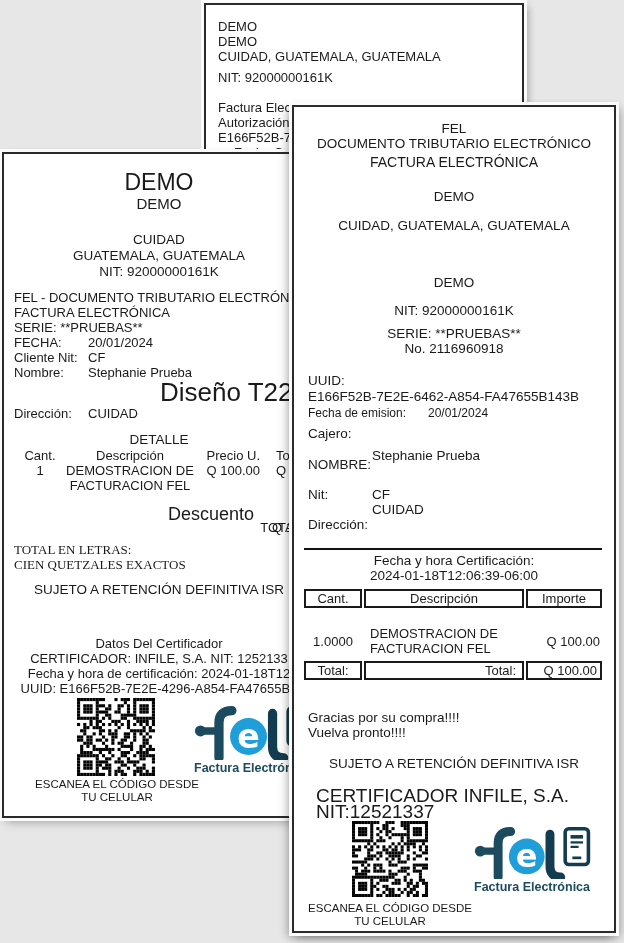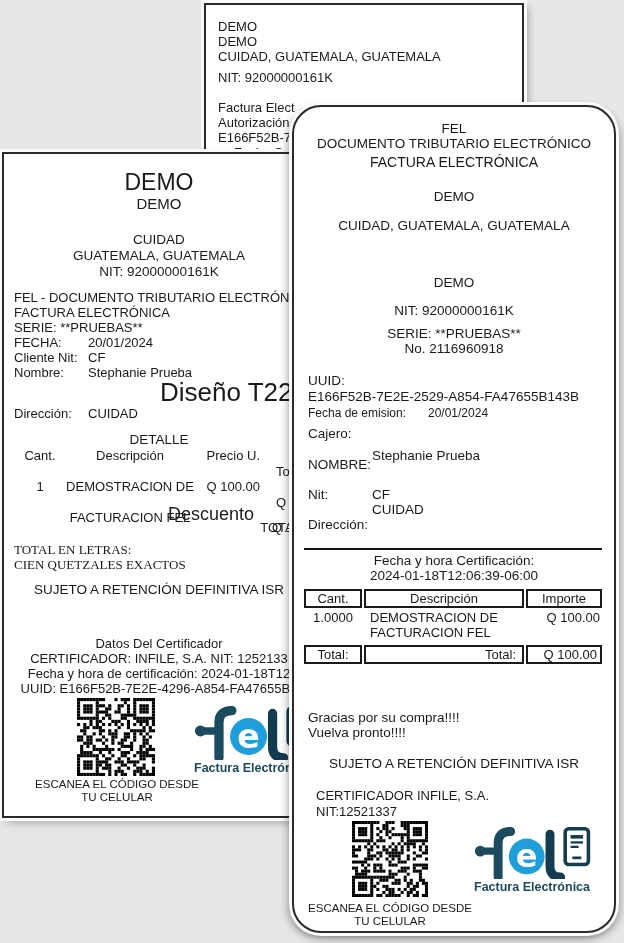--- a/index.html
+++ b/index.html
@@ -17,21 +17,20 @@
     left:204px;top:3px;width:320px;height:420px;z-index:1;
     box-shadow:0 0 0 3px #fbfbfb,4px 4px 8px rgba(0,0,0,0.30);
   }
   #left-receipt{
     left:2px;top:152px;width:314px;height:666px;z-index:2;overflow:hidden;
     box-shadow:0 0 0 3px #fbfbfb,4px 4px 9px rgba(0,0,0,0.30);
   }
   #front-receipt{
     left:292px;top:105px;width:324px;height:828px;z-index:3;overflow:hidden;
     box-shadow:0 0 0 3px #fbfbfb,-4px 4px 9px rgba(0,0,0,0.35),4px 4px 9px rgba(0,0,0,0.30);
-    border-radius:29px;
   }
   .abs{position:absolute;}
   .ctr{width:100%;text-align:center;}
   .nw{white-space:nowrap;}
 
   
   .br-body{padding:14px 0 0 12px;font-size:13px;line-height:15px;}
   .br-gap6{margin-top:6px;}
   .br-gap15{margin-top:15px;}
   .br-indent{margin-left:16px;}
@@ -43,21 +42,21 @@
   .lr-meta{top:136px;left:10px;font-size:13px;line-height:15px;}
   .lbl{display:inline-block;width:74px;}
   .lr-direccion{top:252px;left:10px;font-size:13px;}
   .lr-watermark{top:224px;left:156px;font-size:26px;line-height:28px;}
   .lr-detalle{top:278px;font-size:13.5px;}
   .lr-table{top:294px;left:10px;font-size:13px;line-height:15px;}
   .lt-row{display:flex;}
   .lt-qty{width:52px;text-align:center;}
   .lt-desc{width:128px;text-align:center;}
   .lt-price{width:66px;text-align:right;}
-  .lt-tot{width:54px;padding-left:16px;box-sizing:border-box;margin-top:16px;}
+  .lt-tot{width:54px;padding-left:16px;box-sizing:border-box;}
   .lr-descuento{top:350px;width:250px;text-align:right;font-size:18px;}
   .lr-totalrow{top:366px;width:100%;font-size:13px;}
   .lr-totalrow .t-lbl{display:inline-block;width:250px;text-align:right;padding-left:47px;}
   .lr-totalrow .t-val{position:absolute;left:268px;top:0;}
   .lr-letras{top:388px;left:10px;font-size:13px;line-height:15px;font-family:Liberation Serif, serif;}
   .lr-retencion{top:428px;font-size:13.5px;}
   .lr-cert{top:482px;font-size:13px;line-height:15px;}
   .lr-qr{top:544px;left:73px;}
   .lr-qrcap{top:624px;left:28px;width:170px;text-align:center;font-size:11.5px;line-height:13px;}
   .lr-logo{top:552px;left:190px;width:122px;}
@@ -82,30 +81,30 @@
   .fr-nitrow .vals{position:absolute;left:64px;top:0;}
   .fr-direccion{top:410px;left:14px;font-size:13.5px;}
   .fr-hr{top:441px;left:10px;width:298px;height:2px;background:#111;}
   .fr-certline{top:447px;font-size:13.5px;line-height:14.5px;}
   .fr-table{top:482px;left:10px;width:298px;font-size:13px;line-height:15px;}
   .ft-row{display:flex;gap:2px;}
   .ft-cell{border:2px solid #1a1a1a;padding:0 3px;box-sizing:border-box;}
   .ft-qty{width:58px;text-align:center;}
   .ft-desc{flex:1;text-align:center;}
   .ft-imp{width:76px;text-align:center;}
-  .ft-body{margin-top:2px;}
+  .ft-body{margin-top:18px;align-items:center;}
   .ft-body .ft-qty{text-align:center;}
   .ft-body .ft-desc{text-align:left;padding-left:6px;}
   .ft-body .ft-imp{text-align:right;padding-right:2px;}
   .ft-total{margin-top:5px;}
   .ft-total .ft-desc{text-align:right;padding-right:6px;}
   .ft-total .ft-imp{text-align:right;}
   .fr-thanks{top:603px;left:14px;font-size:13.5px;line-height:15px;}
   .fr-retencion{top:649px;font-size:13.5px;}
-  .fr-cert2{top:681px;left:22px;font-size:13px;line-height:16px;}
+  .fr-cert2{top:681px;left:22px;font-size:19px;line-height:16px;}
   .fr-qr{top:714px;left:58px;}
   .fr-qrcap{top:795px;left:8px;width:176px;text-align:center;font-size:11.5px;line-height:13px;}
   .fr-logo{top:720px;left:180px;width:118px;}
 
   .qr svg{display:block;}
   .fel-logo svg{display:block;width:100%;height:auto;}
   .fel-caption{font-size:12.5px;font-weight:bold;color:#1c4a5f;white-space:nowrap;margin-top:1px;}
 </style>
 </head>
 <body>
@@ -541,21 +540,21 @@
   <div class="abs ctr fr-demo1">DEMO</div>
   <div class="abs ctr fr-addr nw">CUIDAD, GUATEMALA, GUATEMALA</div>
   <div class="abs ctr fr-demo2">DEMO</div>
   <div class="abs ctr fr-nit">NIT: 92000000161K</div>
   <div class="abs ctr fr-serie">
     <div>SERIE: **PRUEBAS**</div>
     <div>No. 2116960918</div>
   </div>
   <div class="abs fr-uuid">
     <div>UUID:</div>
-    <div class="nw">E166F52B-7E2E-2529-A854-FA47655B143B</div>
+    <div class="nw">E166F52B-7E2E-6462-A854-FA47655B143B</div>
   </div>
   <div class="abs fr-emision">
     <span>Fecha de emision:</span>
     <span class="val">20/01/2024</span>
   </div>
   <div class="abs fr-cajero">Cajero:</div>
   <div class="abs fr-nombre">
     <span class="lab">NOMBRE:</span>
     <span class="val nw">Stephanie Prueba</span>
   </div>

